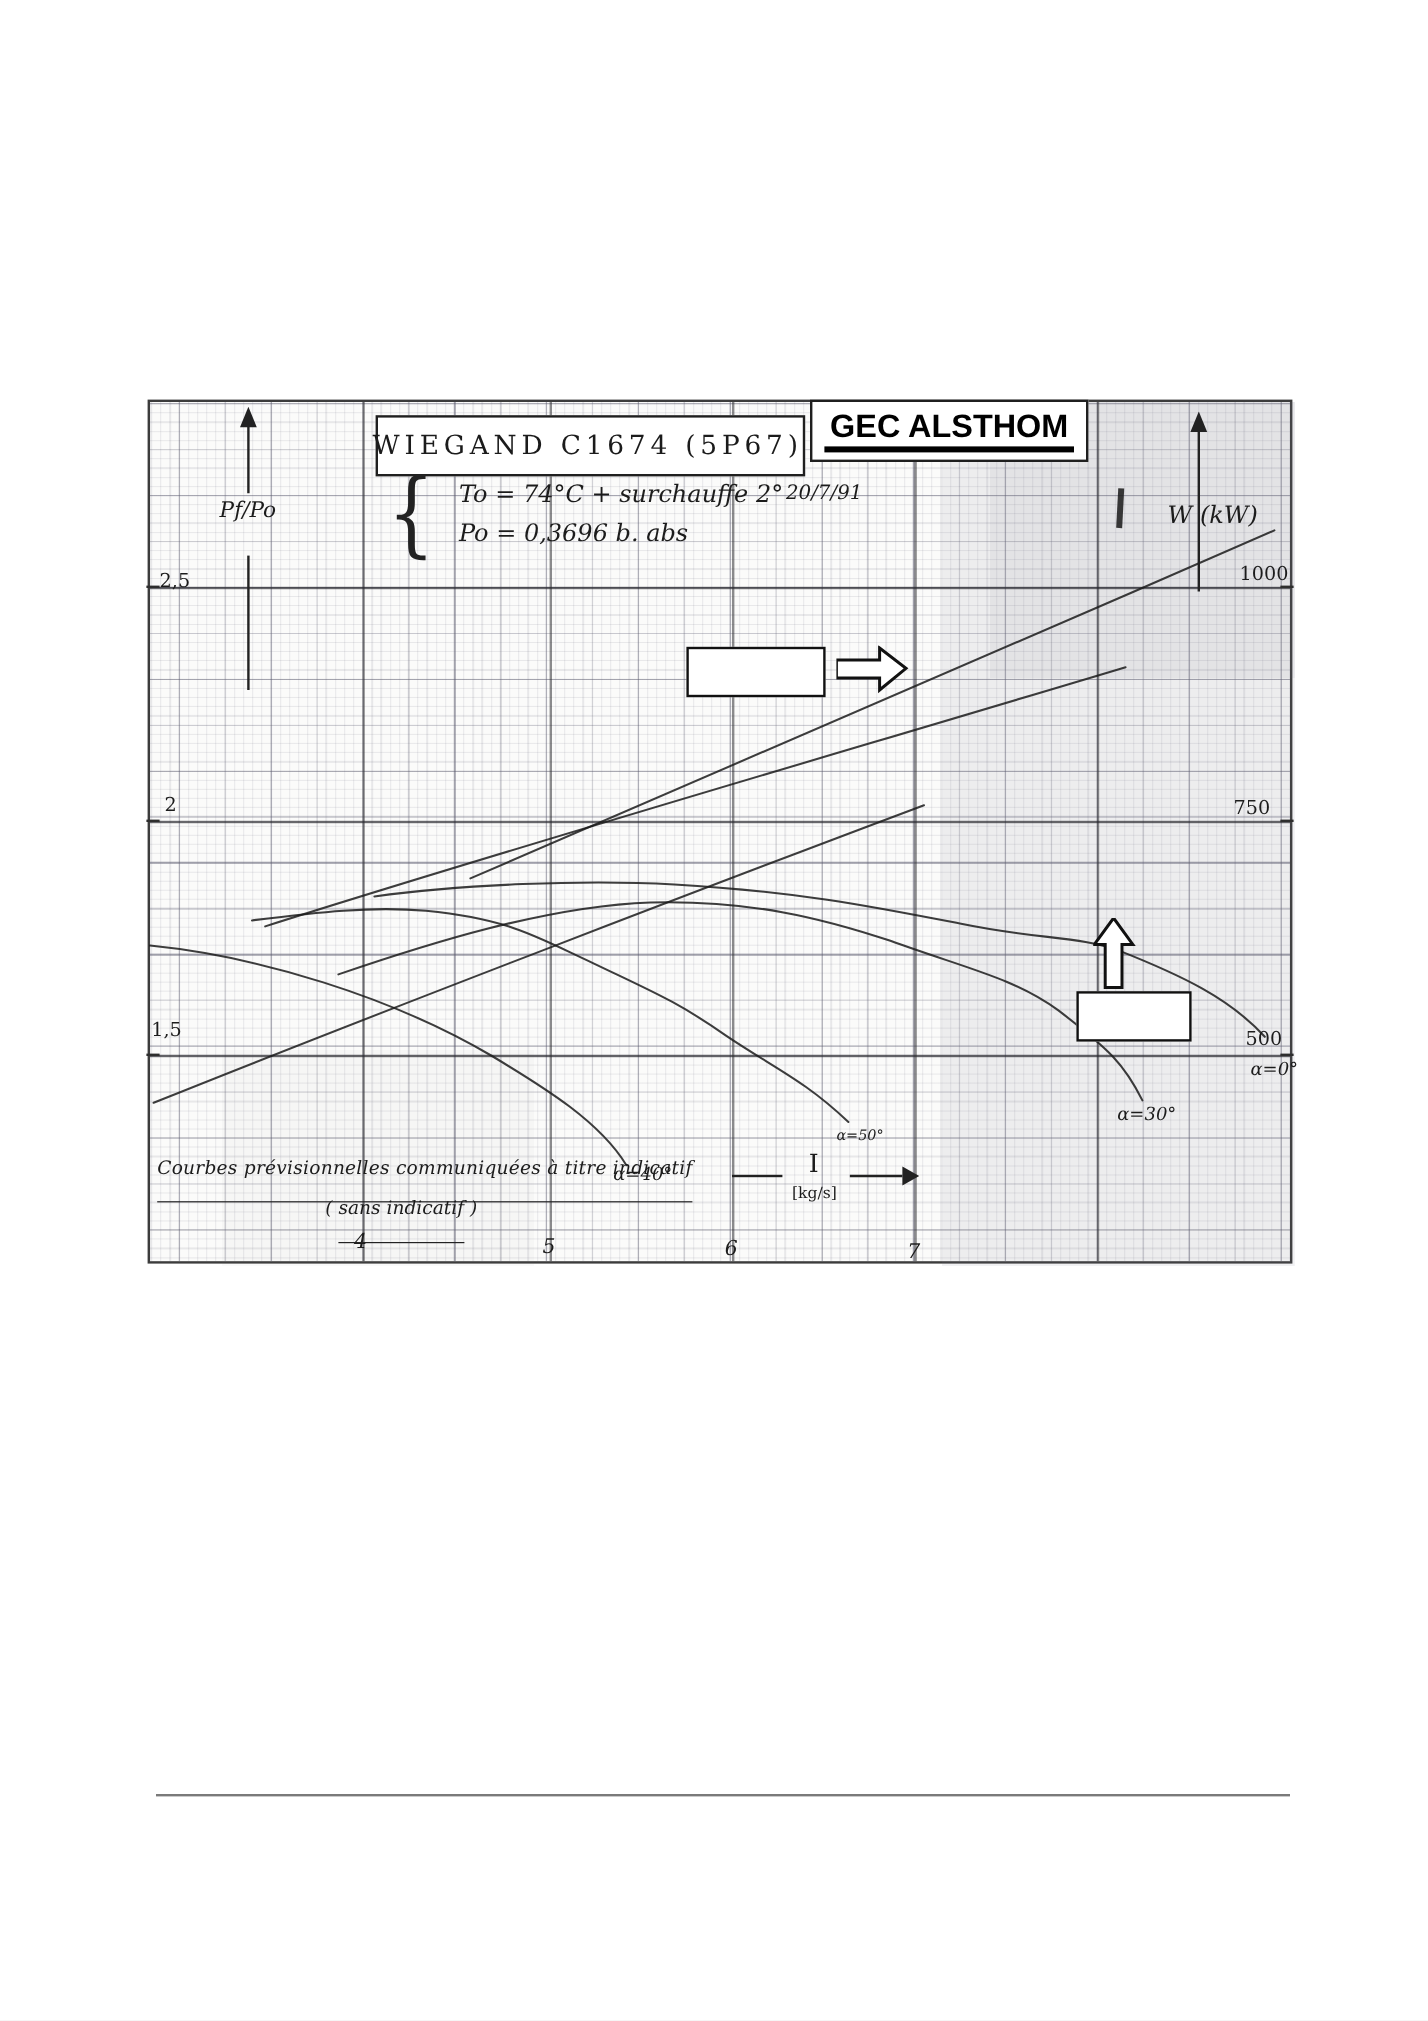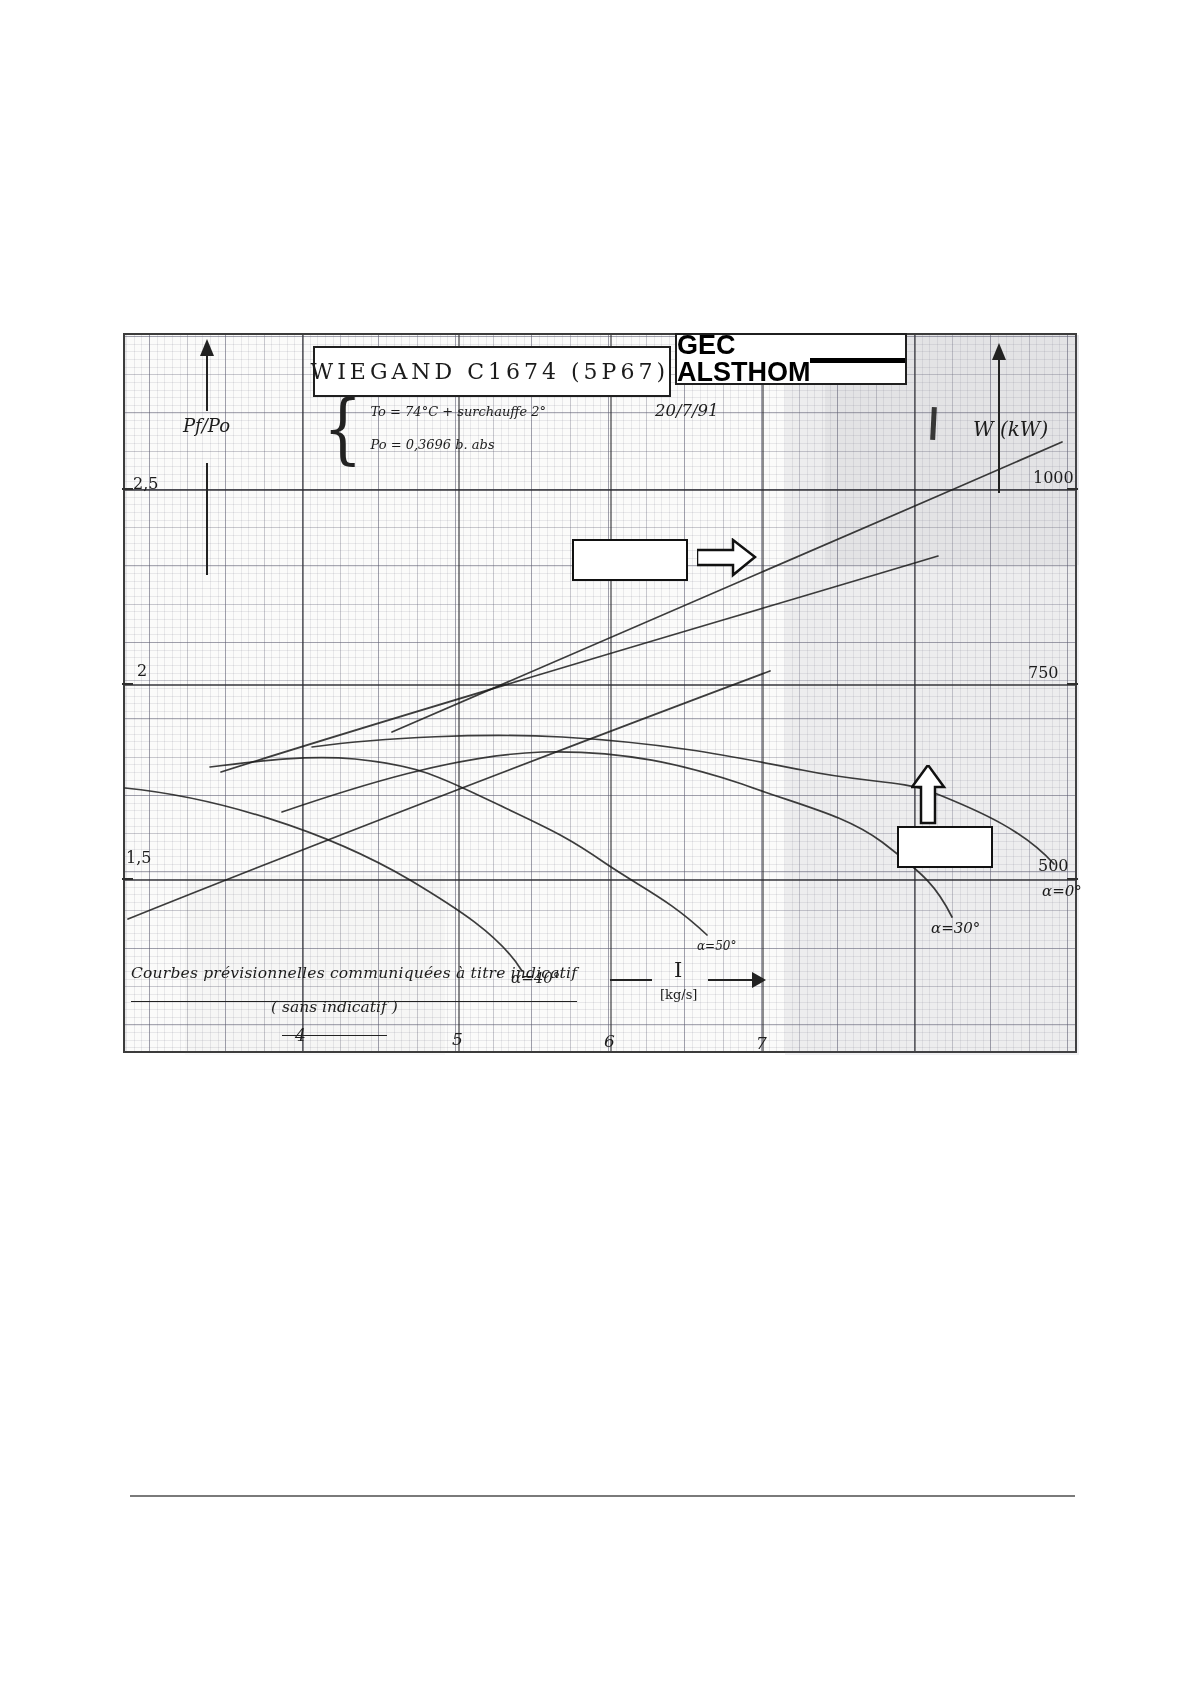--- a/index.html
+++ b/index.html
@@ -25,31 +25,31 @@
   .tickdash{position:absolute;height:2px;width:11px;background:#2e2e2e;}
   .artifact{position:absolute;left:806px;top:72px;width:5px;height:33px;background:rgba(25,25,25,.85);transform:rotate(3deg);}
   
   svg.curves{position:absolute;inset:0;overflow:visible;}
   .curve{fill:none;stroke:#1b1b1b;stroke-width:1.7;stroke-linecap:round;opacity:.85;}
   
   .titlebox{position:absolute;left:188px;top:11px;width:354px;height:47px;background:#fff;
             border:2px solid #1f1f1f;display:flex;align-items:center;justify-content:flex-end;}
   .titlebox .t{font-size:22px;letter-spacing:4px;white-space:nowrap;}
   .logobox{position:absolute;left:550px;top:-2px;width:232px;height:52px;background:#fff;
-           border:2px solid #1f1f1f;box-sizing:border-box;display:flex;flex-direction:row;
+           border:2px solid #1f1f1f;box-sizing:border-box;display:flex;flex-direction:column;
            align-items:center;justify-content:center;}
   .logobox .g{font-family:"Liberation Sans", sans-serif;font-weight:900;font-size:27px;
               letter-spacing:0px;color:#000;line-height:1;}
   .logobox .bar{width:208px;height:5px;background:#000;margin-top:3px;}
   .callout{position:absolute;background:#fff;border:2.5px solid #111;}
   
   .hw{position:absolute;white-space:nowrap;color:#1c1c1c;}
   .cond{left:198px;top:58px;display:flex;align-items:center;}
   .cond .brace{font-size:62px;font-weight:200;transform:scaleY(1.25);line-height:70px;color:#222;}
-  .cond .lines{margin-left:8px;font-size:13px;font-style:italic;line-height:33px;}
+  .cond .lines{margin-left:20px;font-size:20px;font-style:italic;line-height:33px;}
   .date{left:530px;top:66px;font-size:16.5px;font-style:italic;}
   .axis-label{font-style:italic;}
   .u{border-bottom:1.6px solid #222;padding-bottom:19px;}
   .footnote1{left:6px;top:629px;font-size:15.5px;font-style:italic;letter-spacing:.2px;}
   .footnote2{left:146px;top:663px;font-size:15.5px;font-style:italic;}
   .bottomrule{position:absolute;left:130px;top:1495px;width:945px;height:2px;background:#7a7a7a;}
 </style>
 </head>
 <body>
 

